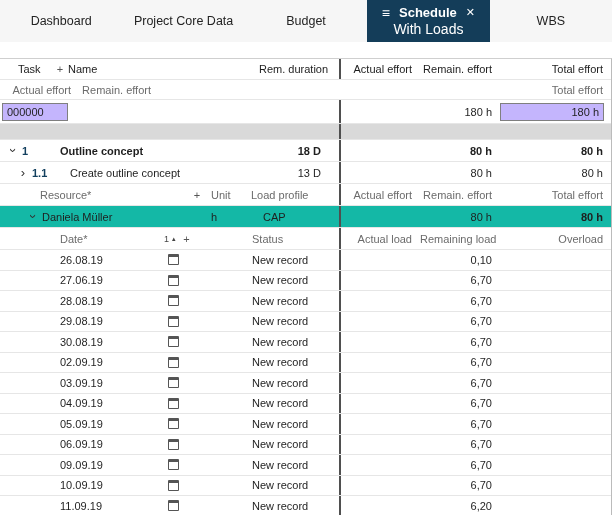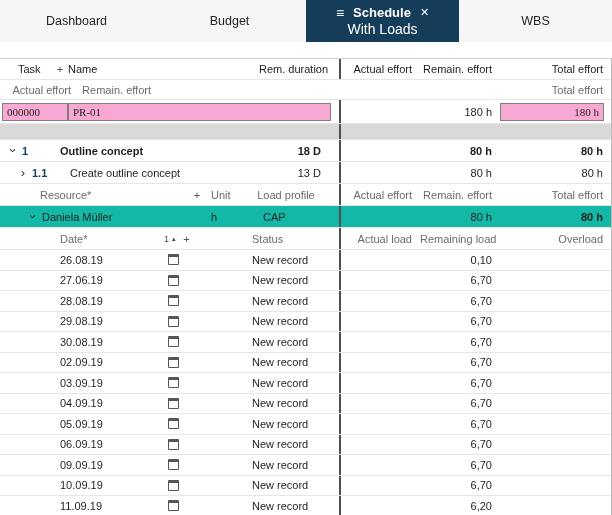--- a/index.html
+++ b/index.html
@@ -36,47 +36,48 @@
   
   .c-task { width:52px; padding-left:18px; }
   .c-proj { width:100px; padding-left:8px; }
   .c-dur { width:80px; text-align:right; padding-right:18px; white-space:nowrap; }
   .chev { width:18px; text-align:center; color:#333; font-size:13px; line-height:1; cursor:pointer; flex:0 0 18px; }
   .chev span { display:inline-block; }
   .chev.down span { transform:rotate(90deg); }
   .num { width:38px; font-weight:bold; color:#123f5e; flex:0 0 38px; }
   .ind0 { padding-left:4px; } .ind1 { padding-left:14px; }
 
-  .inputbox { border:1px solid #7f7f7f; background:#f9a8d4; height:18px; font-family:Liberation Serif, serif; font-size:11px; color:#1f1f1f; padding:0 4px; outline:none; }
+  .inputbox { border:1px solid #7f7f7f; background:#c4b5fd; height:18px; font-family:Liberation Sans, sans-serif; font-size:11px; color:#1f1f1f; padding:0 4px; outline:none; }
   .ib-id { margin-left:2px; width:66px; }
   .ib-name { flex:1; margin-right:8px; }
   .ib-total { margin-left:auto; width:104px; text-align:right; margin-right:3px; }
 
   .res-pl { padding-left:40px; }
   .c-unit { width:46px; flex:0 0 46px; padding-left:6px; }
   .c-load { width:88px; flex:0 0 88px; }
-  .c-load.hdr { text-align:center; padding-right:18px; }
+  .c-load.hdr { text-align:left; padding-right:18px; }
   .c-load.val { padding-left:12px; }
   .green .left,.green .right { background:#14b8a6; height:100%; }
 
   .d-pl { padding-left:60px;gap:40px; }
   .c-date { width:64px; flex:0 0 64px; white-space:nowrap; }
   .c-sort { width:48px; flex:0 0 48px; display:flex; align-items:center; gap:3px; color:#444; cursor:pointer; }
   .sort-num { font-size:9px; } .sort-arrow { font-size:7px; }
   .c-cal { width:48px; flex:0 0 48px; padding-left:4px; display:flex; align-items:center; }
   .cal { width:11px; height:11px; border:1px solid #555; border-top:3px solid #555; border-radius:1px; display:inline-block; cursor:pointer; }
   .c-status { width:72px; flex:0 0 72px; white-space:nowrap; }
 </style>
 </head>
 <body>
 
 <div class="page">
 
   <div class="tabbar">
     <div class="tab">Dashboard</div>
+    <div class="tab">Project Core Data</div>
     <div class="tab">Budget</div>
     <div class="tab active">
       <div class="tab-main">
         <span class="menu-glyph">≡</span>
         <span>Schedule</span>
         <span class="close-glyph">✕</span>
       </div>
       <div class="tab-sub">With Loads</div>
     </div>
     <div class="tab">WBS</div>
@@ -103,21 +104,20 @@
       <div class="right">
         <span class="rc rc1 hg">Actual effort</span>
         <span class="rc rc2 hg">Remain. effort</span>
         <span class="rc rc3 hg">Total effort</span>
       </div>
     </div>
 
     <div class="row h24">
       <div class="left">
         <input class="inputbox ib-id" value="000000" style="">
-        <input class="inputbox ib-name" value="PR-01" style="">
       </div>
       <div class="right">
         <span class="rc rc1"></span>
         <span class="rc rc2">180 h</span>
         <span class="rc rc3" style="display:flex;">
             <input class="inputbox ib-total" value="180 h" style="">
           </span>
       </div>
     </div>
 

